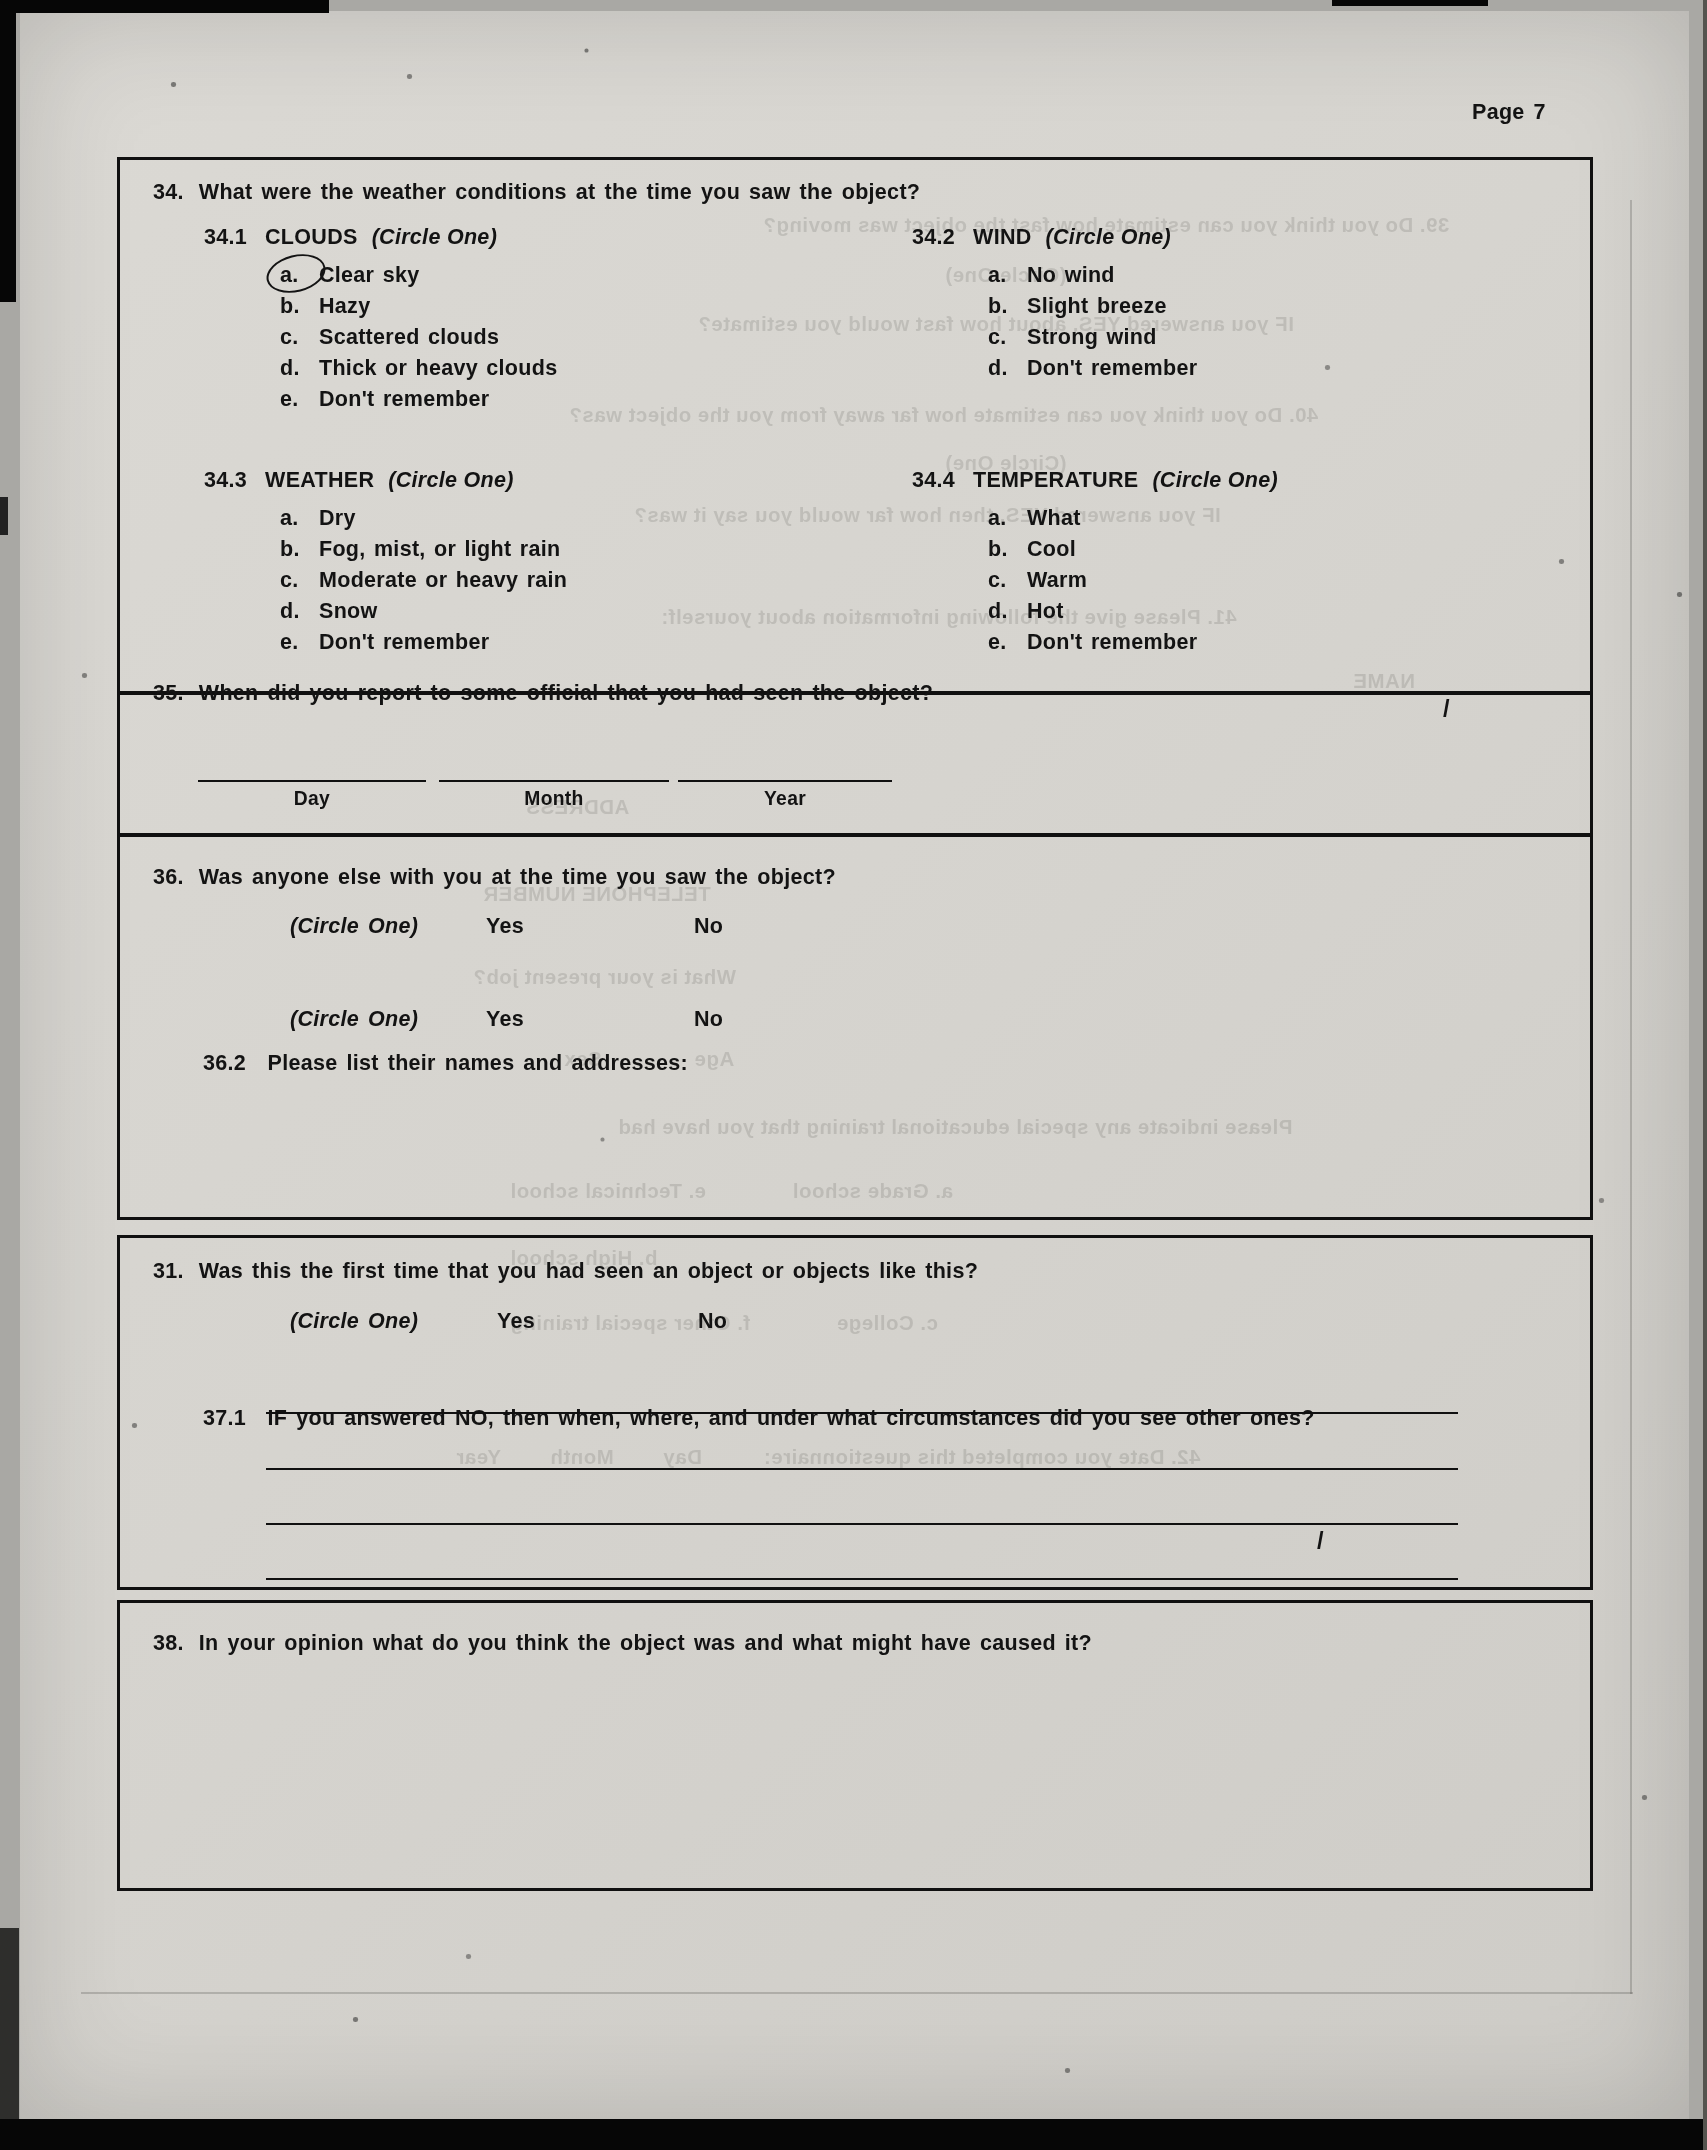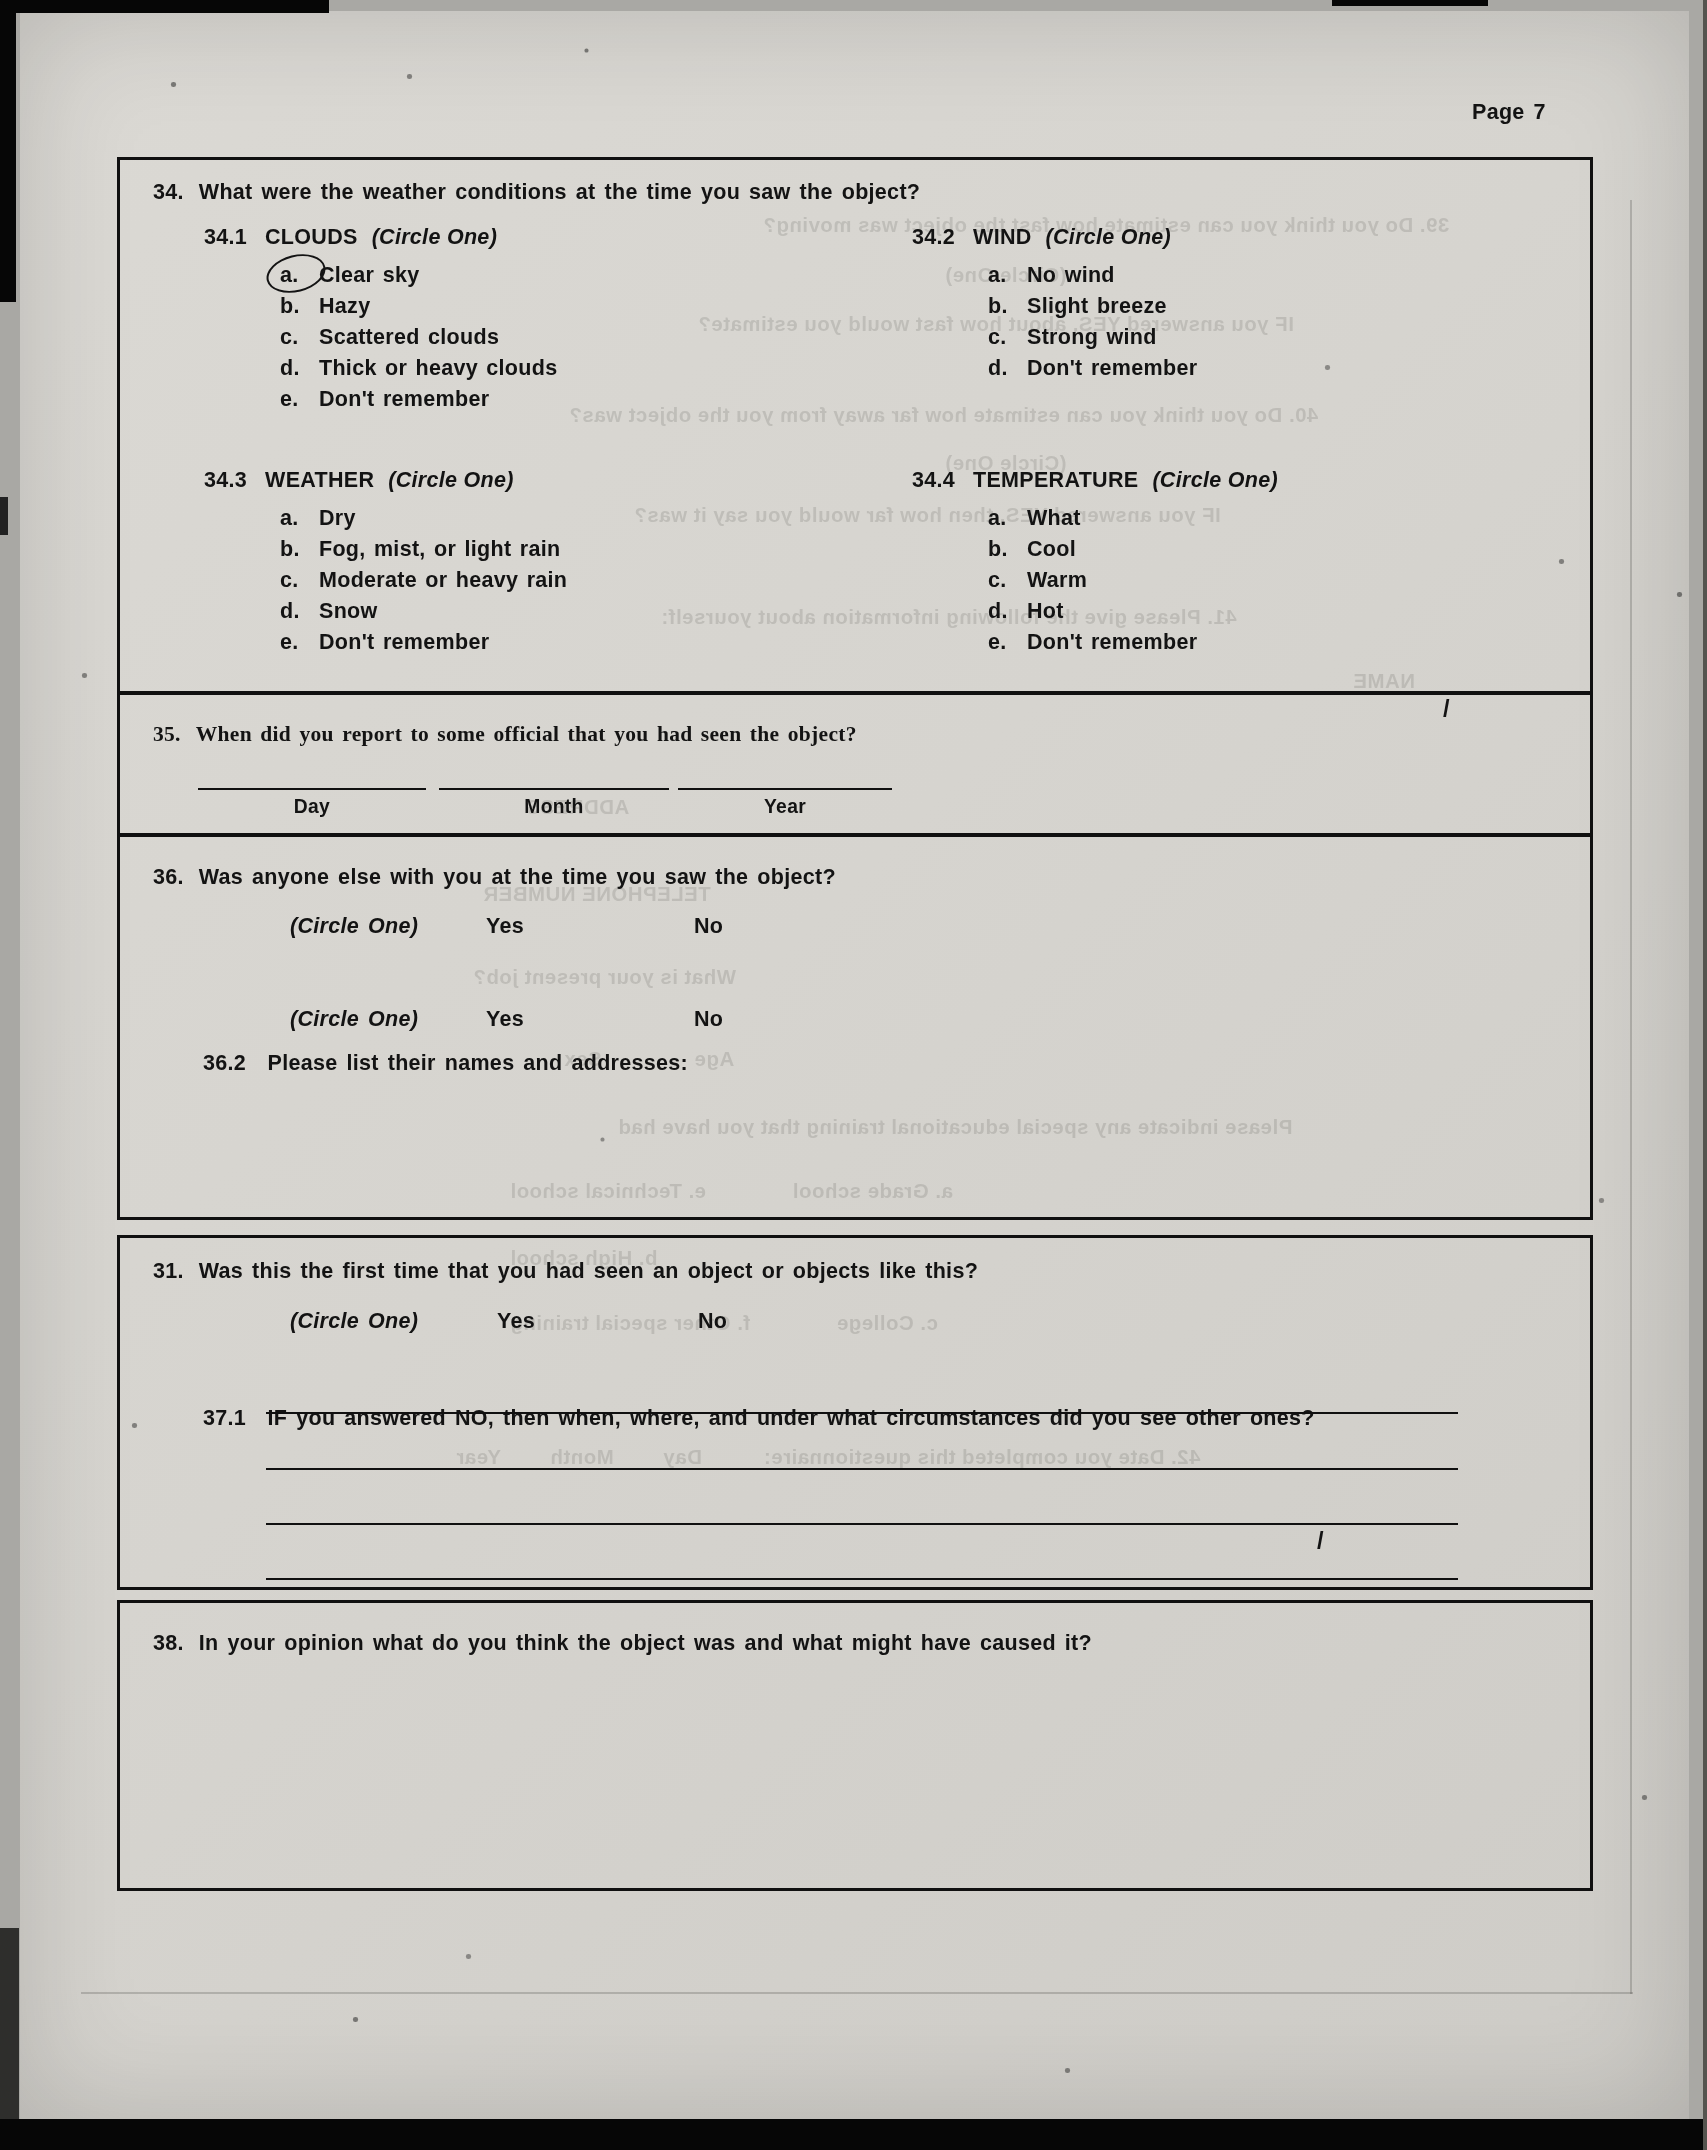--- a/index.html
+++ b/index.html
@@ -25,21 +25,21 @@
   .gtitle .gnum { margin-right:18px; }
   .gtitle .gname { margin-right:14px; }
   .gopts { margin-top:11.8px; margin-left:76px; }
   .opt { height:31px; line-height:27px; font-size:21.5px; white-space:nowrap; letter-spacing:0.3px; word-spacing:2.1px; }
   .letter { display:inline-block; width:39px; }
   .circle-mark {
     position:absolute; left:62px; top:31px; width:56px; height:33px;
     border:2.1px solid #131313; border-radius:50%;
     transform:rotate(-14deg); z-index:6;
   }
-  .field { position:absolute; top:780px; z-index:5;margin-top:8px; }
+  .field { position:absolute; top:780px; z-index:5; }
   .fline { height:2.1px; background:#101010; }
   .flabel { text-align:center; font-size:19.3px; margin-top:6.4px; letter-spacing:0.3px; }
   .ghost {
     position:absolute; transform:scaleX(-1);
     color:#45453f; opacity:0.16; font-size:20.4px; font-weight:700;
     white-space:pre; z-index:1; letter-spacing:0.5px;
   }
   .faintline { position:absolute; background:#30302c; opacity:0.22; z-index:1; }
   .strip { position:absolute; background:#060606; z-index:8; }
   .specks { position:absolute; left:0; top:0; width:2.7px; height:2.7px; border-radius:50%; background:transparent; z-index:7;
@@ -155,21 +155,21 @@
     </div>
     <div class="gopts">
       <div class="opt"><span class="letter">a.</span><span>What</span></div>
       <div class="opt"><span class="letter">b.</span><span>Cool</span></div>
       <div class="opt"><span class="letter">c.</span><span>Warm</span></div>
       <div class="opt"><span class="letter">d.</span><span>Hot</span></div>
       <div class="opt"><span class="letter">e.</span><span>Don't remember</span></div>
     </div>
   </div>
 
-  <div class="ink" style="left:153px; top:722px;font-family:Liberation Serif, serif;">
+  <div class="ink" style="left:153px; top:681px;">
     <span class="qnum">35.</span><span>When did you report to some official that you had seen the object?</span>
   </div>
   <div class="field" style="left:198px; width:228px;">
     <div class="fline"></div>
     <div class="flabel">Day</div>
   </div>
   <div class="field" style="left:439px; width:230px;">
     <div class="fline"></div>
     <div class="flabel">Month</div>
   </div>

